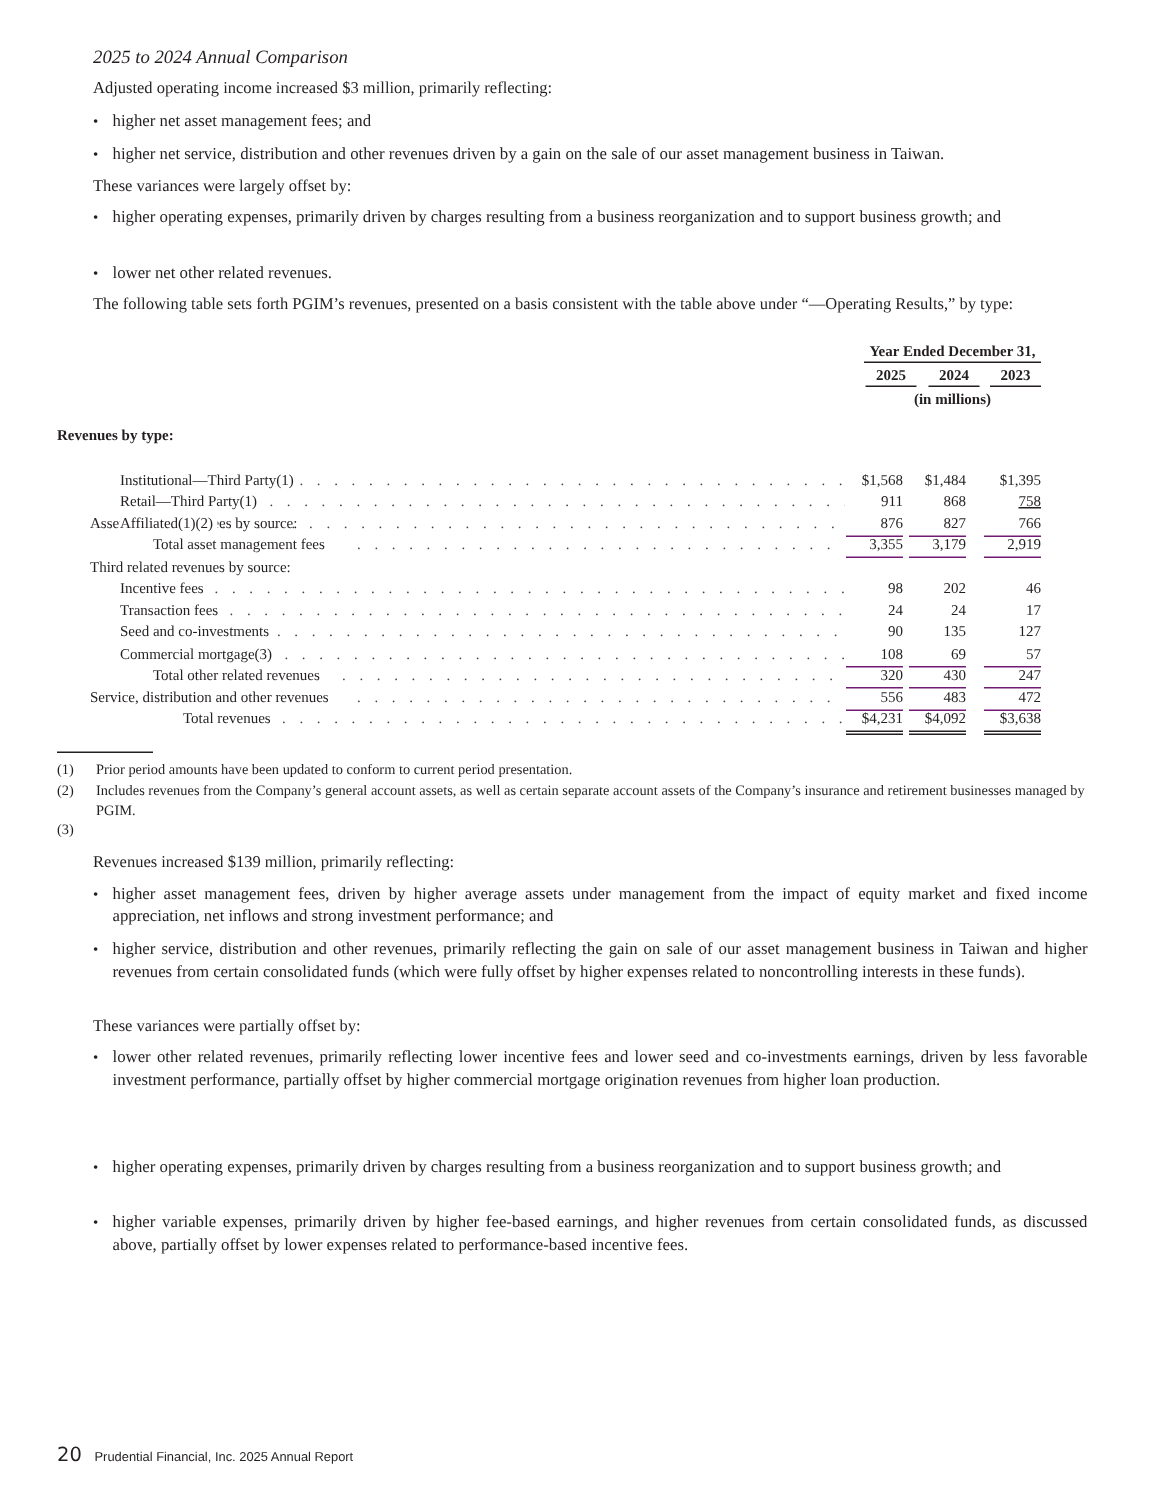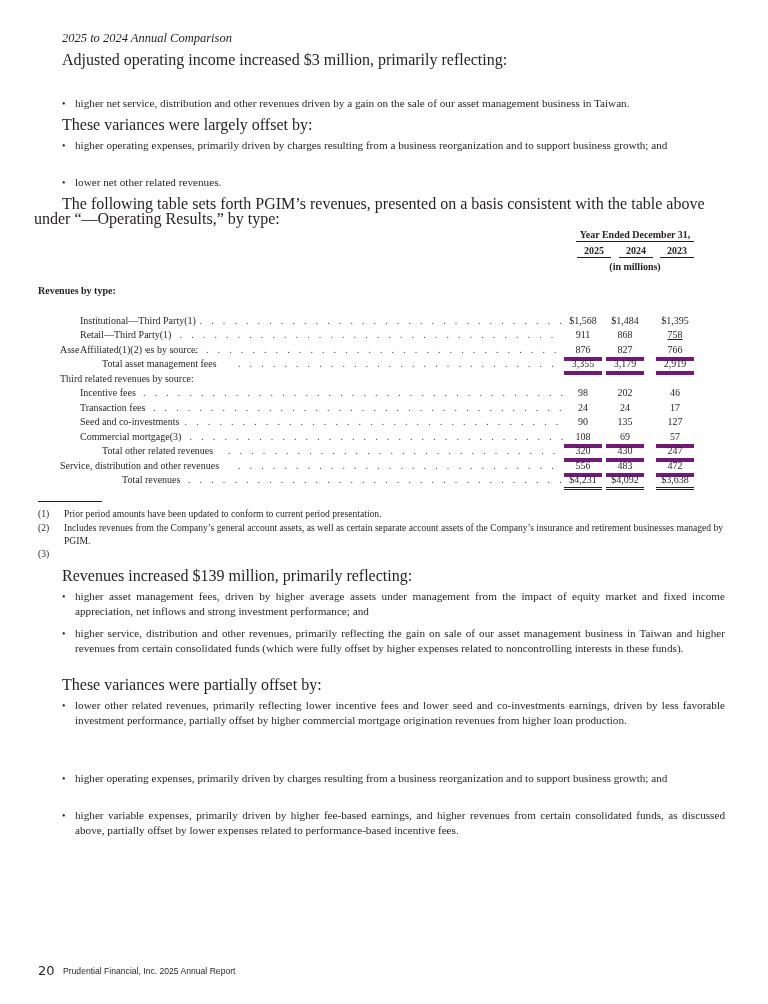--- a/index.html
+++ b/index.html
@@ -3,52 +3,53 @@
 <meta charset="utf-8">
 <style>
   html, body { margin: 0; padding: 0; background: #ffffff; }
   body {
     width: 768px; height: 1004px; position: relative; overflow: hidden;
     font-family: "Liberation Serif", serif; color: #231f20;
     font-size: 10.4px;
   }
   .page { position: absolute; left: 0; top: 0; width: 768px; height: 1004px; }
   .section-title { position: absolute; left: 62px; top: 31px; font-style: italic; font-size: 12.5px; }
-  .para { position: absolute; left: 62px; font-size: 16px; line-height: 15px; }
+  .para { position: absolute; left: 62px; font-size: 11px; line-height: 15px; }
   .para.wide { left: 34px; width: 700px; text-indent: 28px; }
   .bullet { position: absolute; left: 62px; width: 650px; font-size: 11.2px; line-height: 15px; padding-left: 13px; text-align: justify; }
   .bullet::before { content: "•"; position: absolute; left: 0; top: 0; font-size: 10px; }
 
   
   .tbl-header { position: absolute; left: 576px; top: 229px; width: 118px; text-align: center; font-weight: bold; font-size: 10px; border-bottom: 1.2px solid #231f20; padding-bottom: 1px; }
   .yr { position: absolute; top: 245px; width: 34px; text-align: center; font-weight: bold; font-size: 10px; border-bottom: 1.2px solid #231f20; padding-bottom: 1px; }
   .units { position: absolute; left: 576px; top: 261px; width: 118px; text-align: center; font-weight: bold; font-size: 10px; }
   .row { position: absolute; left: 38px; width: 660px; height: 14px; font-size: 10px; line-height: 14px; }
   .row .lbl { position: absolute; top: 0; white-space: nowrap; background: #fff; padding-right: 3px; }
   .row .dots { position: absolute; top: 0; right: 135px; overflow: hidden; white-space: nowrap; color: #444; letter-spacing: 3.3px; }
-  .row .val { position: absolute; top: 0; width: 38px; text-align: center; } 
-  .ul { border-bottom: 4px solid #701a75; }
+  .row .val { position: absolute; top: 0; width: 38px; text-align: right; } 
+  .ul { border-bottom: 1px solid #701a75; }
   .dbl { border-bottom: 3px double #231f20; }
   .bold-lbl { font-weight: bold; }
 
   .fn-rule { position: absolute; left: 38px; top: 501px; width: 64px; border-top: 1px solid #231f20; }
   .fn { position: absolute; left: 38px; width: 680px; font-size: 9.6px; line-height: 12.5px; padding-left: 26px; }
   .fn .num { position: absolute; left: 0; top: 0; }
 
   .footer-num { position: absolute; left: 38px; top: 963px; font-family: "DejaVu Sans", sans-serif; font-size: 13px; color: #231f20; }
   .footer-txt { position: absolute; left: 63px; top: 966px; font-family: "Liberation Sans", sans-serif; font-size: 8.6px; color: #231f20; }
 </style>
 </head>
 <body>
 
 <div class="page">
 
   <div class="section-title">2025 to 2024 Annual Comparison</div>
 
   <div class="para" style="top:52px;">Adjusted operating income increased $3 million, primarily reflecting:</div>
+  <div class="bullet" style="top:74px;">higher net asset management fees; and</div>
   <div class="bullet" style="top:96px; width:700px;">higher net service, distribution and other revenues driven by a gain on the sale of our asset management business in Taiwan.</div>
   <div class="para" style="top:117px;">These variances were largely offset by:</div>
   <div class="bullet" style="top:138px;">higher operating expenses, primarily driven by charges resulting from a business reorganization and to support business growth; and</div>
   <div class="bullet" style="top:175px;">lower net other related revenues.</div>
   <div class="para wide" style="top:196px;">The following table sets forth PGIM’s revenues, presented on a basis consistent with the table above under “—Operating Results,” by type:</div>
 
   <div class="tbl-header">Year Ended December 31,</div>
   <div class="yr" style="left:577px;">2025</div>
   <div class="yr" style="left:619px;">2024</div>
   <div class="yr" style="left:660px;">2023</div>

